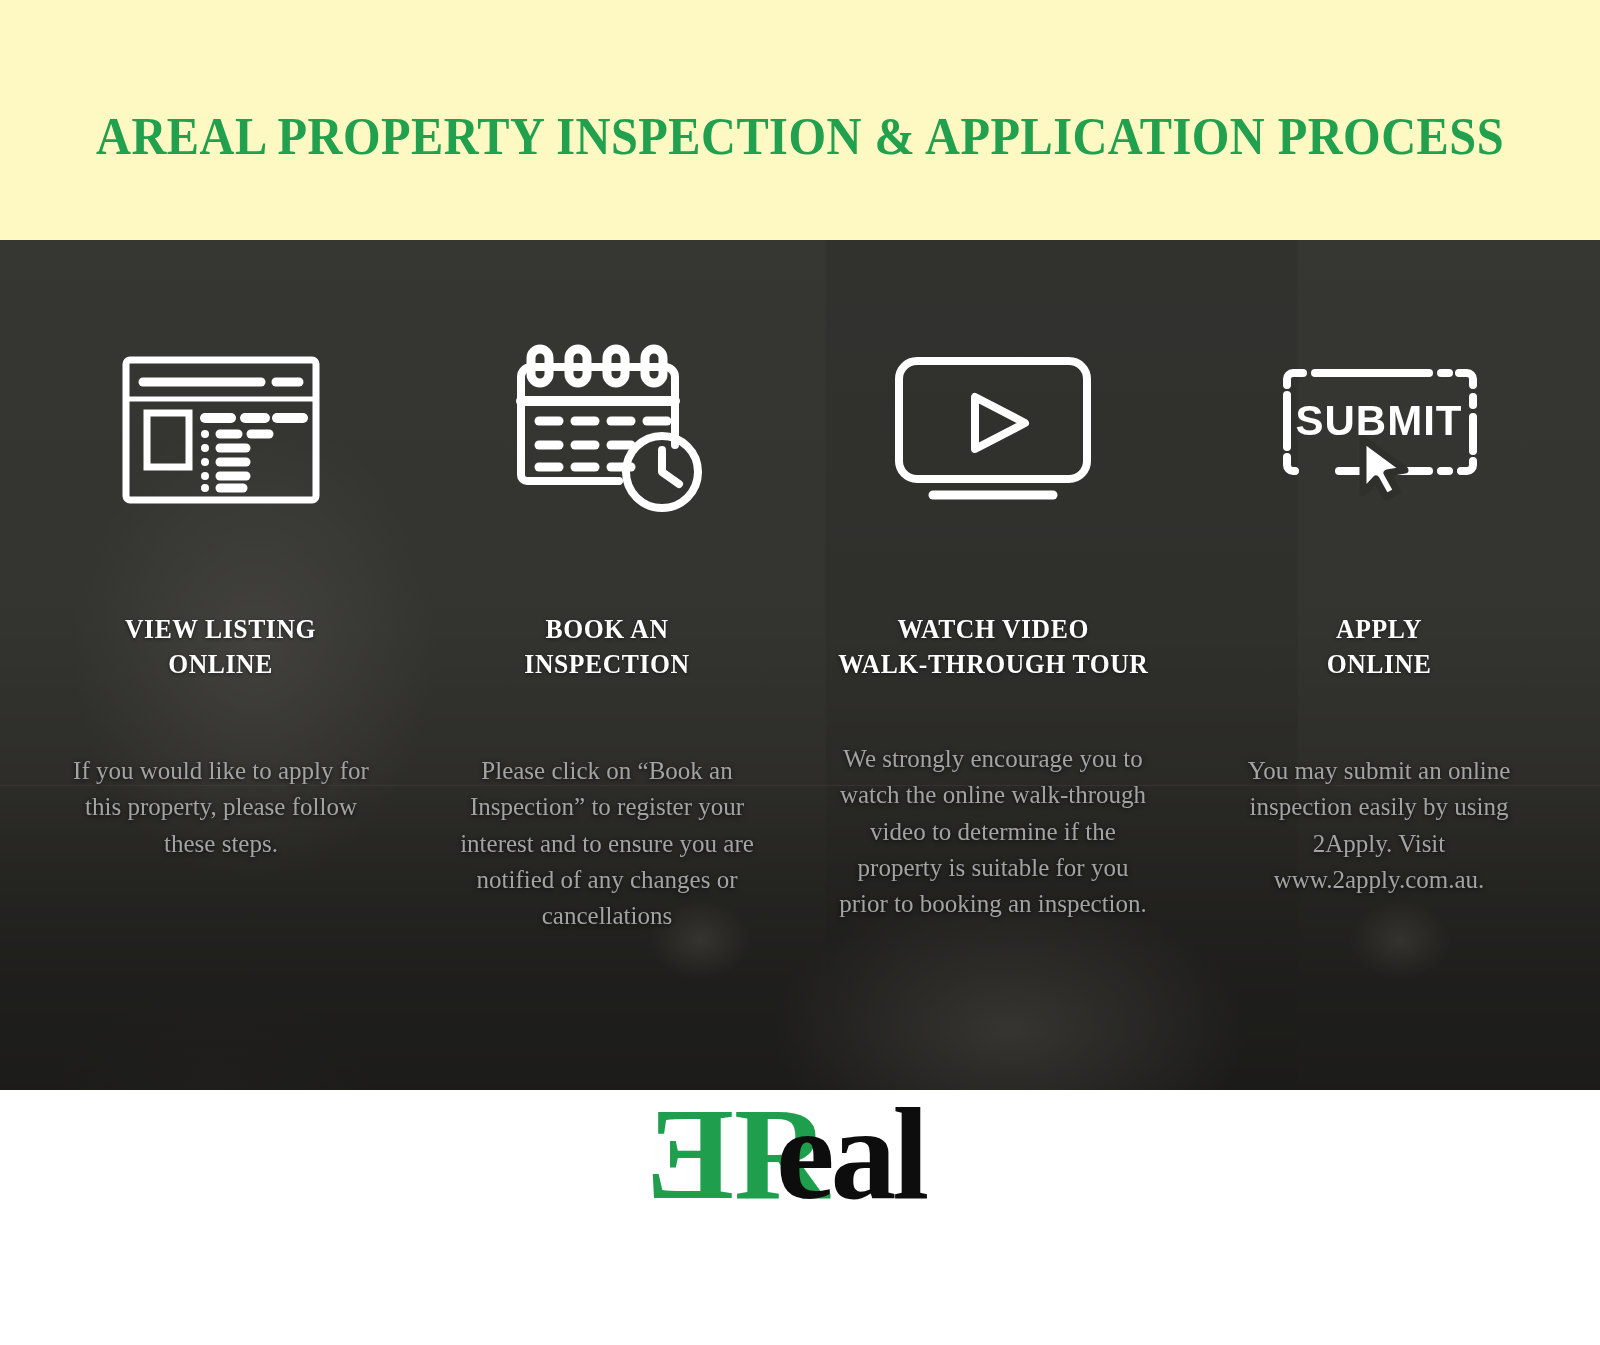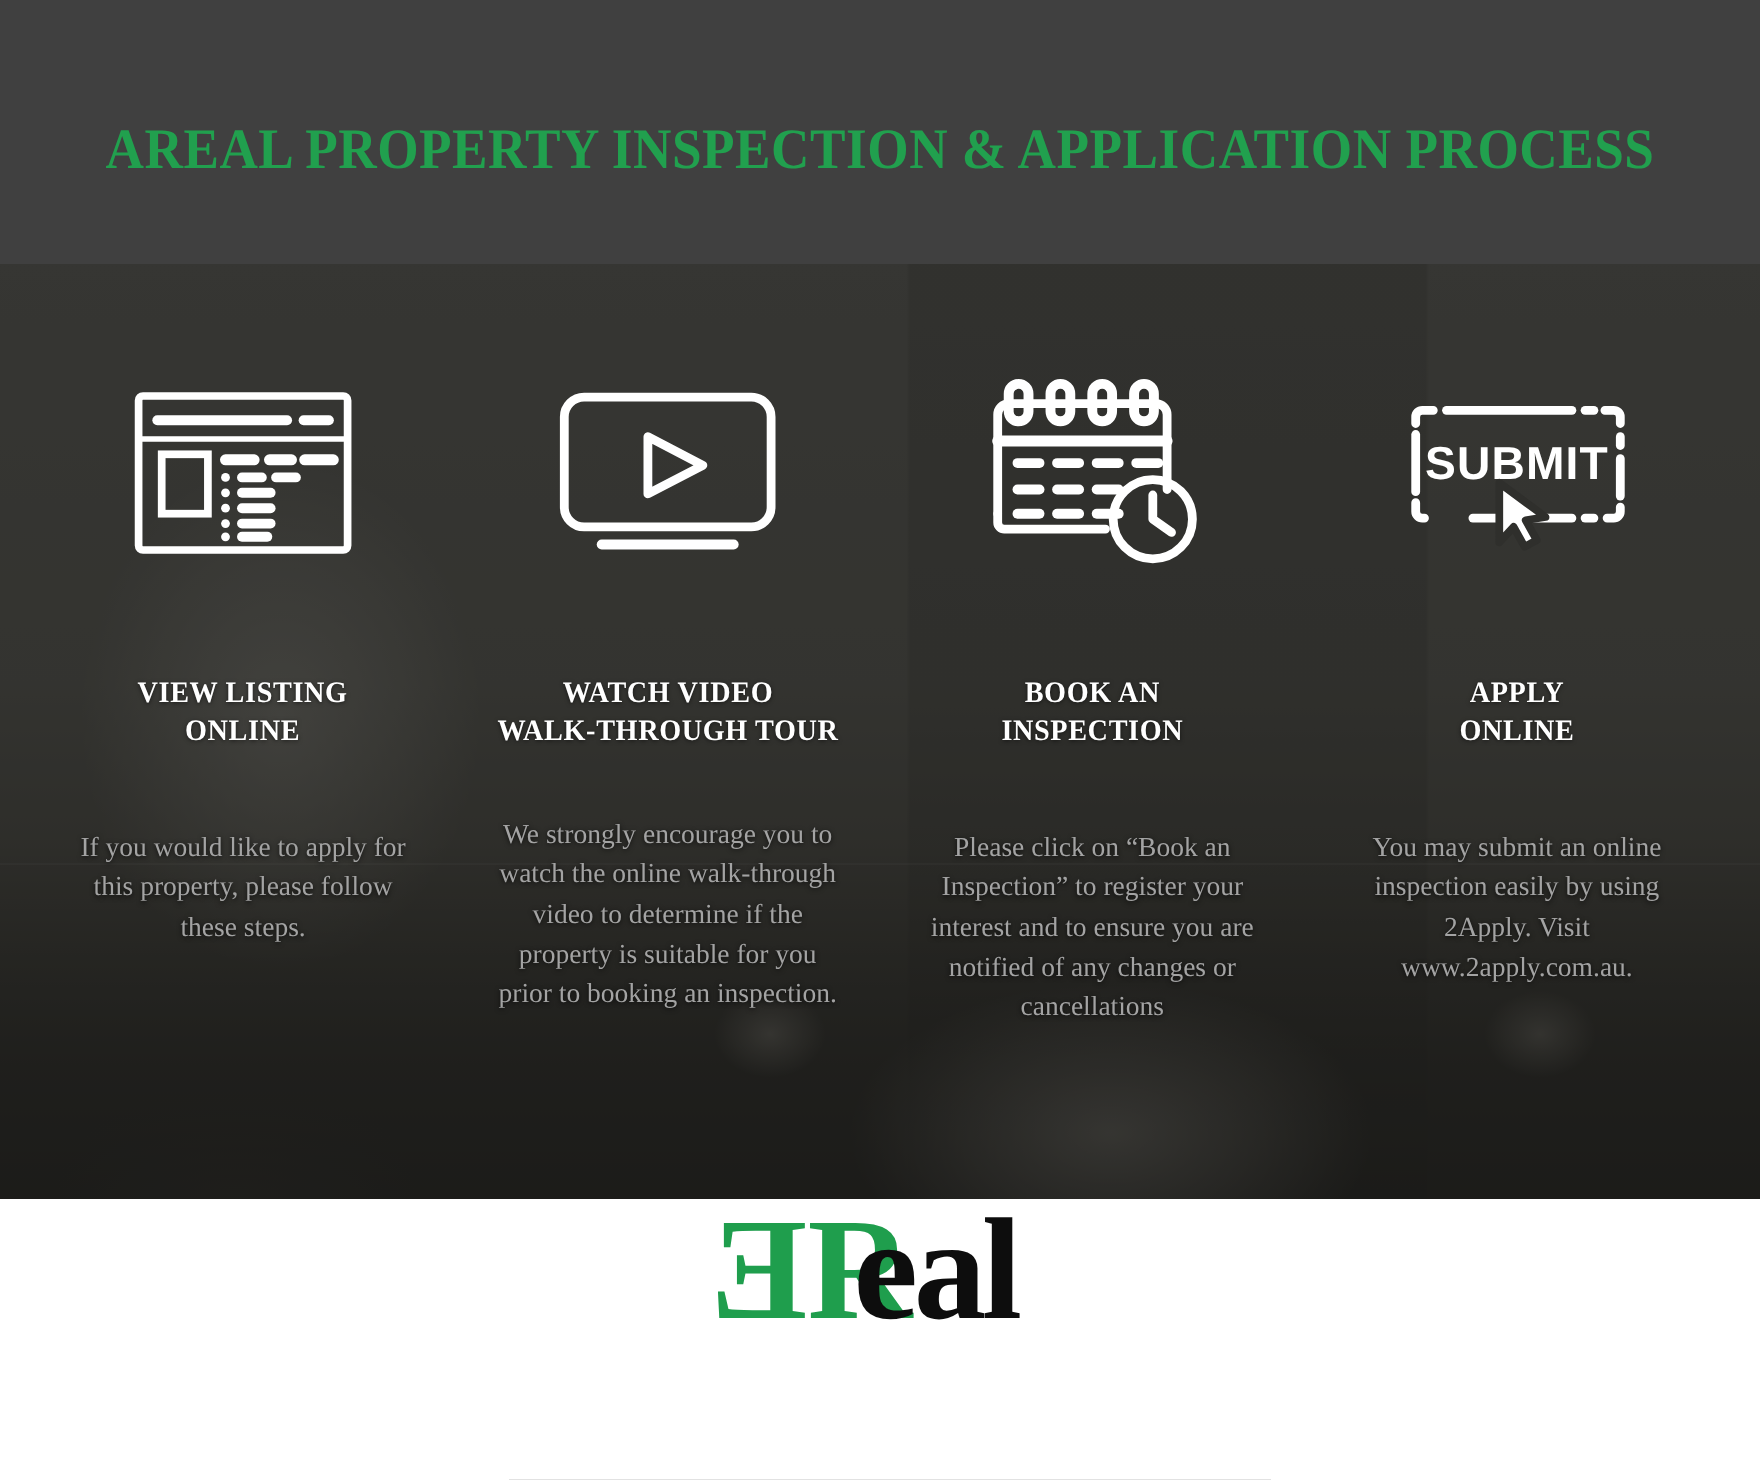--- a/index.html
+++ b/index.html
@@ -19,21 +19,21 @@
     height: 1345px;
     background: #ffffff;
   }
 
   
   .header {
     position: absolute;
     top: 0; left: 0;
     width: 1600px;
     height: 274px;
-    background: #404040;
+    background: #fef9c3;
     display: flex;
     align-items: center;
     justify-content: center;
   }
   .header-title {
     color: #21a04e;
     font-family: "Liberation Serif", "DejaVu Serif", serif;
     font-weight: 700;
     font-size: 52px;
     letter-spacing: 0.5px;
@@ -198,66 +198,66 @@
             <line x1="99" y1="121" x2="125" y2="121" stroke-width="9"></line>
             <circle cx="84" cy="133" r="4" fill="#ffffff" stroke="none"></circle>
             <line x1="99" y1="133" x2="122" y2="133" stroke-width="9"></line>
           </svg>
         </div>
         <div class="step-title">VIEW LISTING
 ONLINE</div>
         <div class="step-body">If you would like to apply for this property, please follow these steps.</div>
       </div>
 
+      <div class="step step--3">
+        <div class="step-icon">
+          <svg width="200" height="170" viewBox="0 0 200 170" fill="none" stroke="#ffffff" stroke-width="8" stroke-linecap="round" stroke-linejoin="round">
+
+            <rect x="24" y="4" width="18" height="34" rx="9" ry="9" stroke-width="9"></rect>
+            <rect x="62" y="4" width="18" height="34" rx="9" ry="9" stroke-width="9"></rect>
+            <rect x="100" y="4" width="18" height="34" rx="9" ry="9" stroke-width="9"></rect>
+            <rect x="138" y="4" width="18" height="34" rx="9" ry="9" stroke-width="9"></rect>
+
+            <path d="M14 122 L14 32 a10 10 0 0 1 10 -10 L158 22 a10 10 0 0 1 10 10 L168 100"></path>
+            <path d="M14 122 L14 130 a6 6 0 0 0 6 6 L112 136"></path>
+            <line x1="14" y1="56" x2="168" y2="56" stroke-width="10"></line>
+
+            <line x1="32" y1="76" x2="52" y2="76" stroke-width="9"></line>
+            <line x1="68" y1="76" x2="88" y2="76" stroke-width="9"></line>
+            <line x1="104" y1="76" x2="124" y2="76" stroke-width="9"></line>
+            <line x1="140" y1="76" x2="160" y2="76" stroke-width="9"></line>
+
+            <line x1="32" y1="100" x2="52" y2="100" stroke-width="9"></line>
+            <line x1="68" y1="100" x2="88" y2="100" stroke-width="9"></line>
+            <line x1="104" y1="100" x2="124" y2="100" stroke-width="9"></line>
+
+            <line x1="32" y1="122" x2="52" y2="122" stroke-width="9"></line>
+            <line x1="68" y1="122" x2="88" y2="122" stroke-width="9"></line>
+            <line x1="104" y1="122" x2="124" y2="122" stroke-width="9"></line>
+
+            <circle cx="155" cy="127" r="36" stroke-width="8"></circle>
+            <path d="M155 105 L155 127 L172 139" stroke-width="8"></path>
+          </svg>
+        </div>
+        <div class="step-title">BOOK AN
+INSPECTION</div>
+        <div class="step-body">Please click on “Book an Inspection” to register your interest and to ensure you are notified of any changes or cancellations</div>
+      </div>
+
       <div class="step step--2">
         <div class="step-icon">
           <svg width="200" height="150" viewBox="0 0 200 150" fill="none" stroke="#ffffff" stroke-width="8" stroke-linecap="round" stroke-linejoin="round">
             <rect x="6" y="6" width="188" height="118" rx="18" ry="18"></rect>
             <path d="M82 42 L82 94 L132 68 Z"></path>
             <line x1="40" y1="140" x2="160" y2="140" stroke-width="9"></line>
           </svg>
         </div>
         <div class="step-title">WATCH VIDEO
 WALK-THROUGH TOUR</div>
         <div class="step-body">We strongly encourage you to watch the online walk-through video to determine if the property is suitable for you prior to booking an inspection.</div>
-      </div>
-
-      <div class="step step--3">
-        <div class="step-icon">
-          <svg width="200" height="170" viewBox="0 0 200 170" fill="none" stroke="#ffffff" stroke-width="8" stroke-linecap="round" stroke-linejoin="round">
-
-            <rect x="24" y="4" width="18" height="34" rx="9" ry="9" stroke-width="9"></rect>
-            <rect x="62" y="4" width="18" height="34" rx="9" ry="9" stroke-width="9"></rect>
-            <rect x="100" y="4" width="18" height="34" rx="9" ry="9" stroke-width="9"></rect>
-            <rect x="138" y="4" width="18" height="34" rx="9" ry="9" stroke-width="9"></rect>
-
-            <path d="M14 122 L14 32 a10 10 0 0 1 10 -10 L158 22 a10 10 0 0 1 10 10 L168 100"></path>
-            <path d="M14 122 L14 130 a6 6 0 0 0 6 6 L112 136"></path>
-            <line x1="14" y1="56" x2="168" y2="56" stroke-width="10"></line>
-
-            <line x1="32" y1="76" x2="52" y2="76" stroke-width="9"></line>
-            <line x1="68" y1="76" x2="88" y2="76" stroke-width="9"></line>
-            <line x1="104" y1="76" x2="124" y2="76" stroke-width="9"></line>
-            <line x1="140" y1="76" x2="160" y2="76" stroke-width="9"></line>
-
-            <line x1="32" y1="100" x2="52" y2="100" stroke-width="9"></line>
-            <line x1="68" y1="100" x2="88" y2="100" stroke-width="9"></line>
-            <line x1="104" y1="100" x2="124" y2="100" stroke-width="9"></line>
-
-            <line x1="32" y1="122" x2="52" y2="122" stroke-width="9"></line>
-            <line x1="68" y1="122" x2="88" y2="122" stroke-width="9"></line>
-            <line x1="104" y1="122" x2="124" y2="122" stroke-width="9"></line>
-
-            <circle cx="155" cy="127" r="36" stroke-width="8"></circle>
-            <path d="M155 105 L155 127 L172 139" stroke-width="8"></path>
-          </svg>
-        </div>
-        <div class="step-title">BOOK AN
-INSPECTION</div>
-        <div class="step-body">Please click on “Book an Inspection” to register your interest and to ensure you are notified of any changes or cancellations</div>
       </div>
 
       <div class="step step--4">
         <div class="step-icon">
           <svg width="200" height="130" viewBox="0 0 200 130" fill="none" stroke="#ffffff" stroke-width="8" stroke-linecap="round" stroke-linejoin="round">
 
             <path d="M36 8 L150 8"></path>
             <path d="M162 8 L170 8"></path>
             <path d="M180 8 L188 8 a6 6 0 0 1 6 6 L194 20"></path>
             <path d="M194 32 L194 40"></path>

